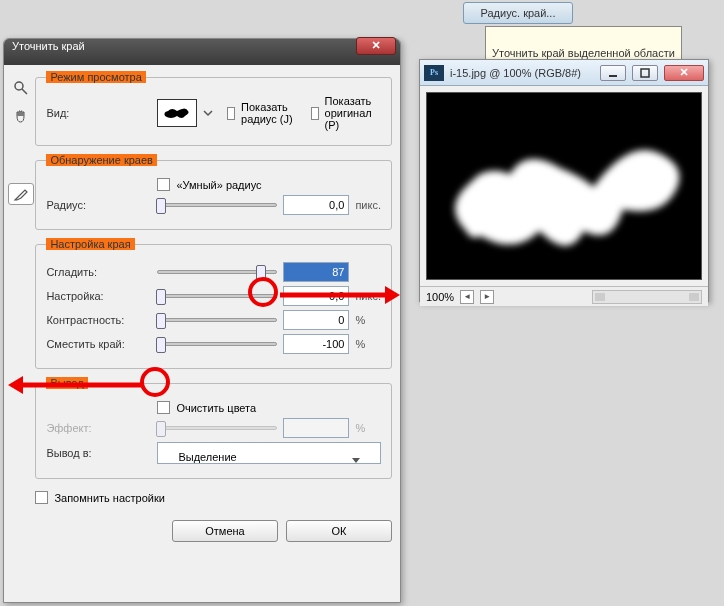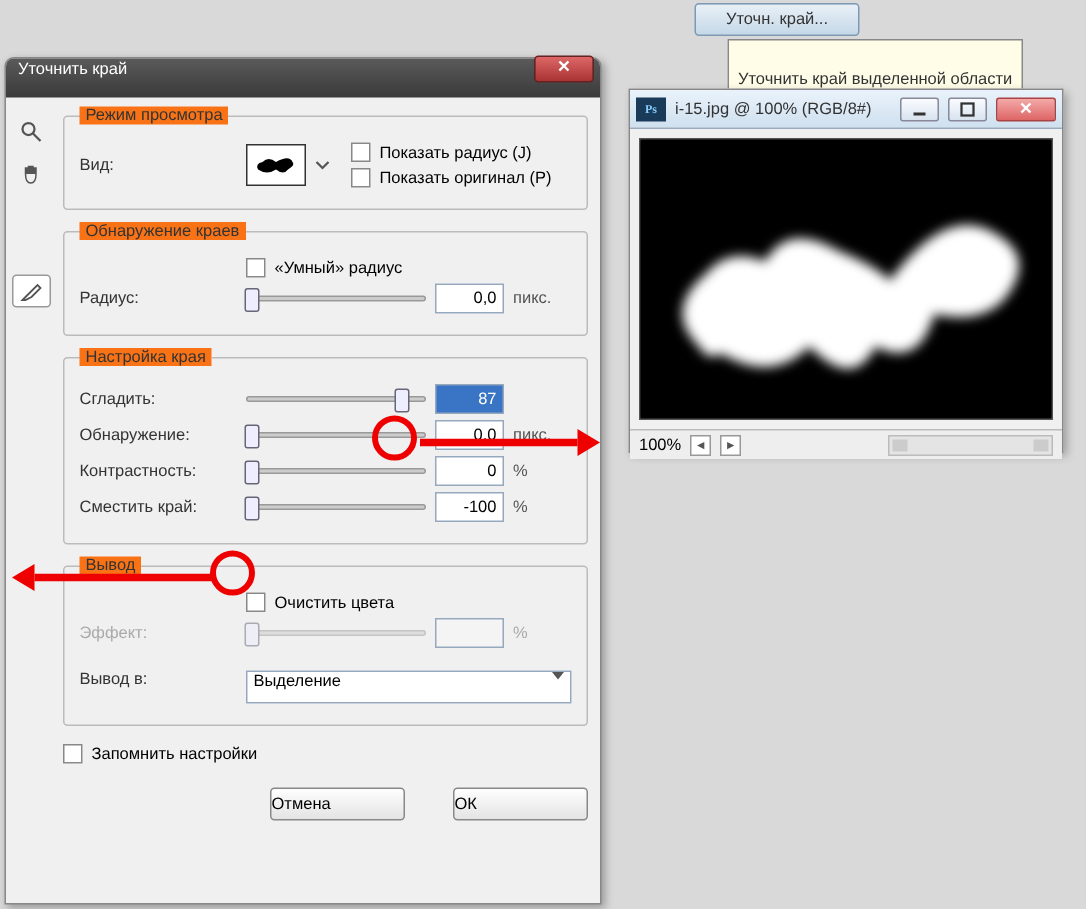--- a/index.html
+++ b/index.html
@@ -21,30 +21,30 @@
 .tool-icon.sel { background: #fff; border: 1px solid #999; }
 .content { flex: 1; display: flex; flex-direction: column; gap: 8px; }
 
 fieldset { border: 1px solid #bbb; border-radius: 3px; padding: 8px 10px 10px 10px; }
 legend { padding: 0 4px; color: #333; background: #f97316; }
 .row { display: flex; align-items: center; gap: 6px; margin: 4px 0; }
 .row-label { width: 105px; text-align: left; color: #333; }
 .checkbox { width: 13px; height: 13px; border: 1px solid #888; background: #fff; }
 .slider { flex: 0 0 120px; height: 4px; background: #ccc; border: 1px solid #999; border-radius: 2px; position: relative; }
 .slider .thumb { position: absolute; top: -6px; width: 10px; height: 16px; background: #eef; border: 1px solid #667; border-radius: 2px; }
-.numfield { width: 46px; height: 20px; border: 1px solid #95a8bd; background: #fff; text-align: right; padding-right: 4px; line-height: 18px; }
+.numfield { width: 66px; height: 20px; border: 1px solid #95a8bd; background: #fff; text-align: right; padding-right: 4px; line-height: 18px; }
 .numfield.sel { background: #3a74c4; color: #fff; }
 .unit { color: #555; }
 .thumb-preview { width: 40px; height: 28px; border: 1px solid #333; background: #fff; display: flex; align-items: center; justify-content: center; }
 .thumb-preview svg { width: 34px; height: 22px; }
-.dropdown { height: 22px; border: 1px solid #95a8bd; background: #fff; display: flex; align-items: flex-start; padding: 0 4px; position: relative; margin-top: 11px; }
+.dropdown { height: 22px; border: 1px solid #95a8bd; background: #fff; display: flex; align-items: flex-end; padding: 0 20px; position: relative; }
 .dropdown .arrow { margin-left: auto; width: 0; height: 0; border-left: 4px solid transparent; border-right: 4px solid transparent; border-top: 5px solid #555; }
 .disabled { color: #aaa; }
 .bottom-row { display: flex; justify-content: flex-end; gap: 8px; margin-top: 4px; }
-.btn { width: 90px; height: 22px; background: linear-gradient(#fefefe,#e4e4e4); border: 1px solid #888; border-radius: 3px; text-align: left; line-height: 20px; margin-left: 24px; }
+.btn { width: 106px; height: 22px; background: linear-gradient(#fefefe,#e4e4e4); border: 1px solid #888; border-radius: 3px; text-align: center; line-height: 20px; }
 
 
 .red-circle { position: absolute; border: 4px solid #e00; border-radius: 50%; pointer-events: none; }
 .red-arrow { position: absolute; pointer-events: none; }
 
 
 .imgwin { position: absolute; left: 419px; top: 59px; width: 290px; height: 243px; border: 1px solid #888; background: #f0f0f0; box-shadow: 2px 2px 6px rgba(0,0,0,.3); }
 .imgwin-title { height: 26px; background: linear-gradient(#eaf3fb,#cfe0ef); border-bottom: 1px solid #9ab; display: flex; align-items: center; padding: 0 4px; gap: 6px; }
 .imgwin-title .ps-icon { width: 20px; height: 16px; background: #1a3a5a; color: #8cf; font-size: 8px; text-align: center; line-height: 16px; font-weight: bold; font-family: Liberation Serif, serif; }
 .imgwin-title .t { flex: 1; color: #333; white-space: nowrap; overflow: hidden; }
@@ -55,21 +55,21 @@
 .statusbar { height: 20px; border-top: 1px solid #bbb; display: flex; align-items: center; padding: 0 6px; gap: 6px; background: #eee; }
 .zoomarrow { width: 14px; height: 14px; border: 1px solid #999; background: #fff; display: flex; align-items: center; justify-content: center; font-size: 8px; color: #555; }
 .scrollbar-h { height: 14px; background: #e4e4e4; border: 1px solid #bbb; flex: 0 0 110px; margin-left: auto; position: relative; }
 .scrollbar-h::before, .scrollbar-h::after { content: ''; position: absolute; top: 2px; width: 10px; height: 8px; background: #ccc; }
 .scrollbar-h::before { left: 2px; } .scrollbar-h::after { right: 2px; }
 </style>
 </head>
 <body>
 
 <div class="top-btn">
-  <span>Уточн. край...</span>
+  <span>Радиус. край...</span>
 </div>
 <div class="tooltip">
   <span>Уточнить край выделенной области</span>
 </div>
 
 <div class="dialog">
   <div class="titlebar">
     <span class="titlebar-title">Уточнить край</span>
     <div class="close-btn">✕</div>
   </div>
@@ -102,21 +102,21 @@
           <span class="row-label">Вид:</span>
           <div class="thumb-preview">
             <svg viewBox="0 0 34 22">
                 <rect width="34" height="22" fill="#fff"></rect>
                 <path d="M5 14 Q3 10 8 9 Q12 5 17 9 Q26 4 28 9 Q30 11 25 14 Q22 18 17 14 Q11 18 5 14 Z" fill="#000"></path>
               </svg>
           </div>
           <svg width="10" height="10">
               <path d="M1 3 L5 7 L9 3" fill="none" stroke="#555" stroke-width="1.5"></path>
             </svg>
-          <div style="flex:1;display:flex;flex-direction:column;gap:4px;margin-left:8px">
+          <div style="flex:1;display:flex;flex-direction:row;gap:18px;margin-left:8px">
             <div class="row" style="margin:0">
                 <div class="checkbox"></div>
                 <span>Показать радиус (J)</span>
               </div>
             <div class="row" style="margin:0">
                 <div class="checkbox"></div>
                 <span>Показать оригинал (P)</span>
               </div>
           </div>
         </div>
@@ -142,21 +142,21 @@
       <fieldset>
         <legend>Настройка края</legend>
         <div class="row">
           <span class="row-label">Сгладить:</span>
           <div class="slider">
               <div class="thumb" style="left:98px"></div>
             </div>
           <div class="numfield sel">87</div>
         </div>
         <div class="row">
-          <span class="row-label">Обнаружение:</span>
+          <span class="row-label">Настройка:</span>
           <div class="slider">
               <div class="thumb" style="left:-2px"></div>
             </div>
           <div class="numfield">0,0</div>
           <span class="unit">пикс.</span>
         </div>
         <div class="row">
           <span class="row-label">Контрастность:</span>
           <div class="slider">
               <div class="thumb" style="left:-2px"></div>

